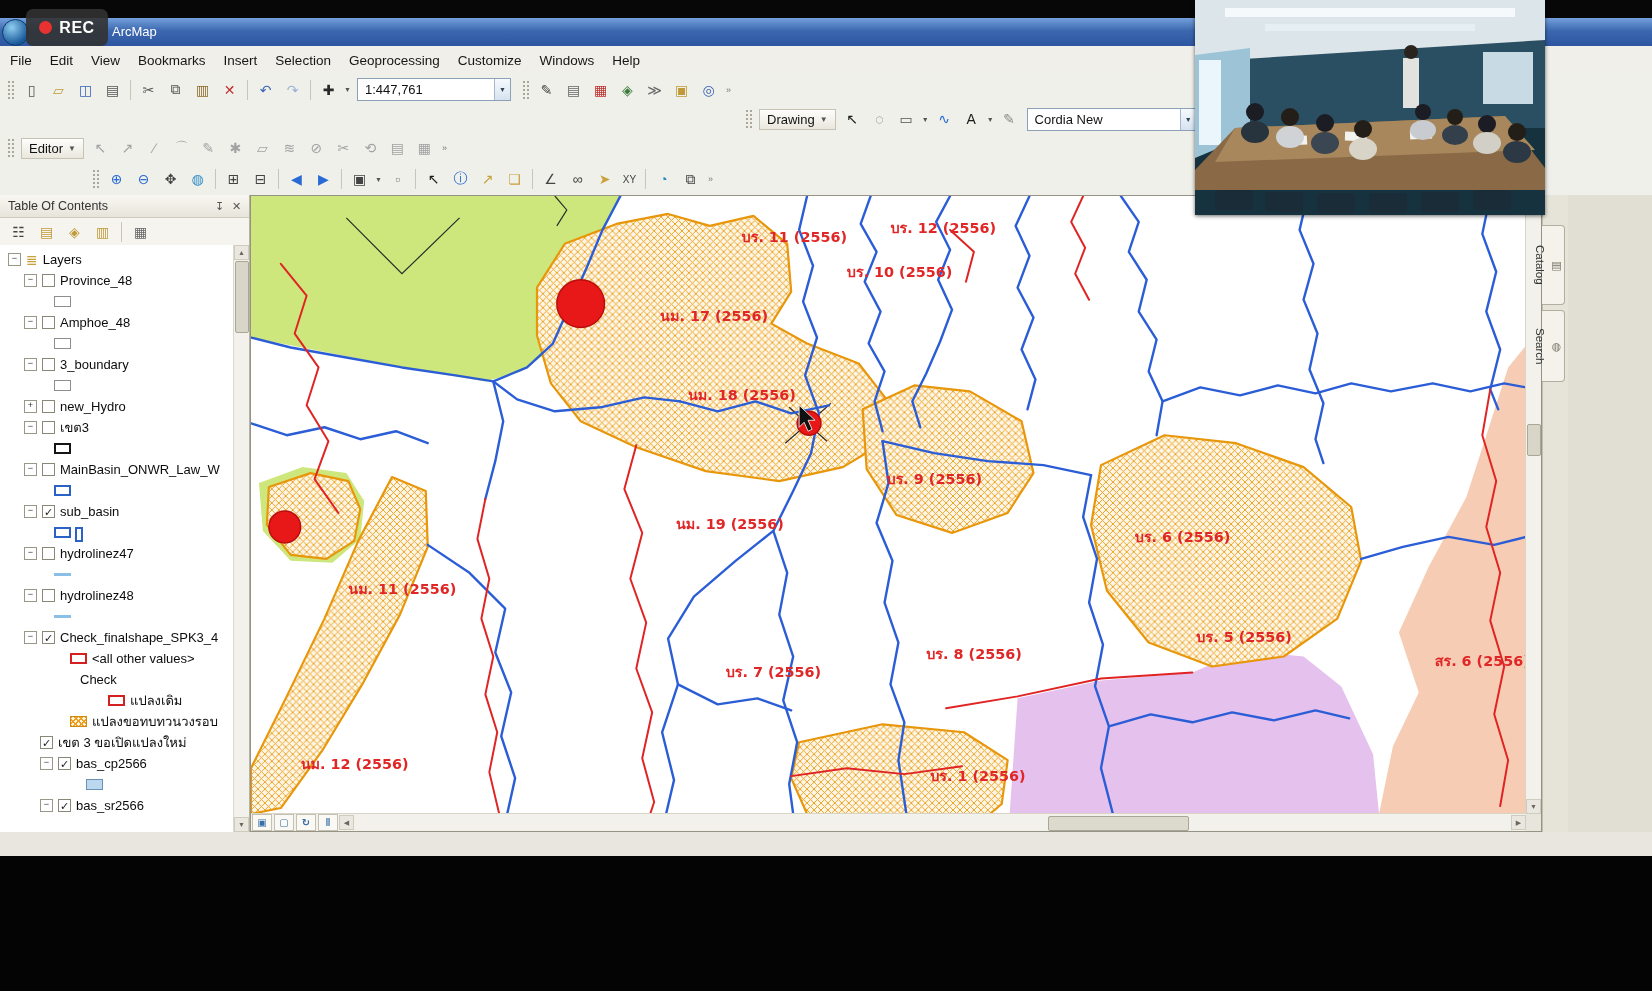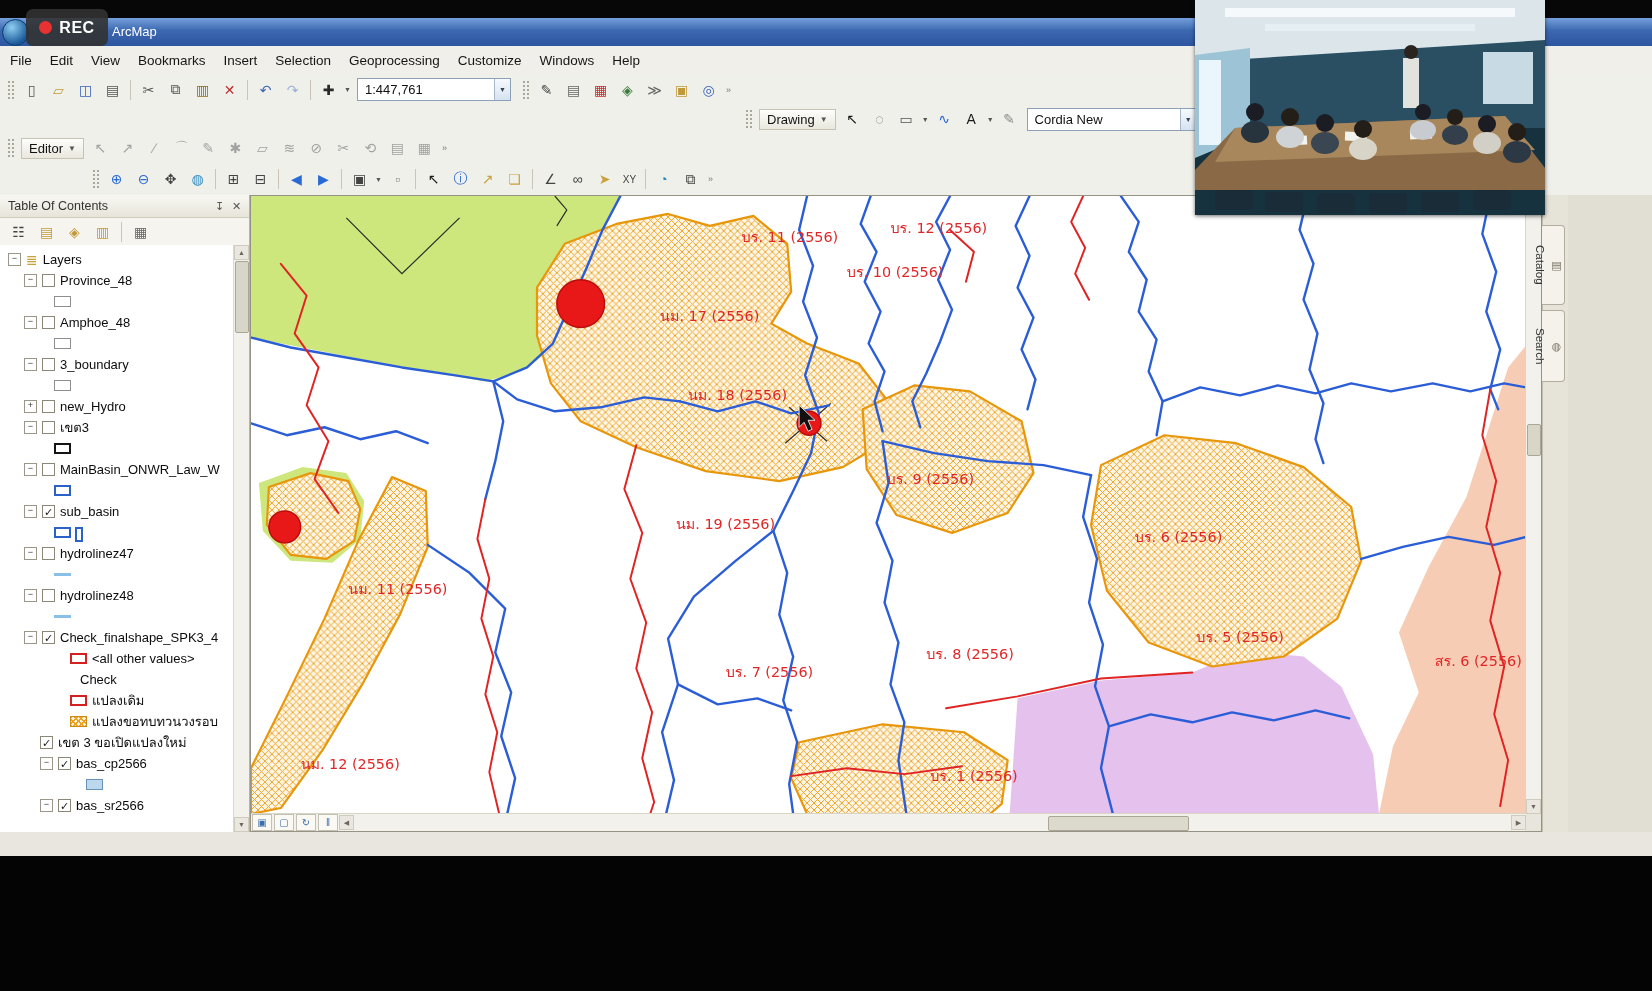--- a/index.html
+++ b/index.html
@@ -76,21 +76,21 @@
   .sw-line-blue{height:3px;background:#8ac0e8;}
   .sw-hatch-orange{border:1px solid #d08a10;
      background:repeating-linear-gradient(45deg,#f0a020 0 1.4px,rgba(0,0,0,0) 1.4px 4px),
                 repeating-linear-gradient(-45deg,#f0a020 0 1.4px,rgba(0,0,0,0) 1.4px 4px),#fdf4e0;}
   .sw-fill-lightblue{background:#bcd8ee;border:1px solid #6a92b4;}
   .toc-label{overflow:hidden;}
   .bold{font-weight:normal;}
 
   
   .map-wrap{position:absolute;left:250px;top:177px;width:1292px;height:637px;background:#4d7c0f;
-            border:1px solid #969286;box-sizing:border-box;}
+            border:1px solid #969286;box-sizing:border-box;font-weight:bold;}
   .map-canvas{position:absolute;left:0;top:0;right:15px;bottom:17px;overflow:hidden;background:#fff;}
   #map-svg{width:100%;height:100%;display:block;}
   .map-label{font-size:14.5px;fill:#e02626;font-family:"DejaVu Sans","Liberation Sans",sans-serif;}
   .map-vscroll{position:absolute;right:0;top:0;width:15px;bottom:17px;background:#f2f1eb;border-left:1px solid #d8d4c6;}
   .map-hscroll{position:absolute;left:0;right:15px;bottom:0;height:17px;background:#f2f1eb;
                border-top:1px solid #d8d4c6;display:flex;align-items:center;}
   .view-btn{width:18px;height:15px;margin:0 1px;display:flex;align-items:center;justify-content:center;
             font-size:10px;color:#3a6ea8;border:1px solid #c4c0b2;background:#faf9f4;flex:none;}
   .h-arrow{width:15px;height:15px;display:flex;align-items:center;justify-content:center;
            font-size:7px;color:#6b675c;background:#e9e7df;border:1px solid #cfcbbd;flex:none;box-sizing:border-box;}
@@ -360,21 +360,21 @@
             <span class="checkbox">✓</span>
             <span class="toc-label">Check_finalshape_SPK3_4</span>
           </div>
           <div class="toc-row" style="padding-left: 70px;">
             <span class="swatch sw-outline-red"></span>
             <span class="toc-label">&lt;all other values&gt;</span>
           </div>
           <div class="toc-row" style="padding-left: 80px;">
             <span class="toc-label">Check</span>
           </div>
-          <div class="toc-row" style="padding-left: 70px;">
+          <div class="toc-row" style="padding-left: 108px;">
             <span class="swatch sw-outline-red"></span>
             <span class="toc-label">แปลงเดิม</span>
           </div>
           <div class="toc-row" style="padding-left: 70px;">
             <span class="swatch sw-hatch-orange"></span>
             <span class="toc-label">แปลงขอทบทวนวงรอบ</span>
           </div>
           <div class="toc-row" style="padding-left: 24px;">
             <span class="exp-spacer"></span>
             <span class="checkbox">✓</span>

